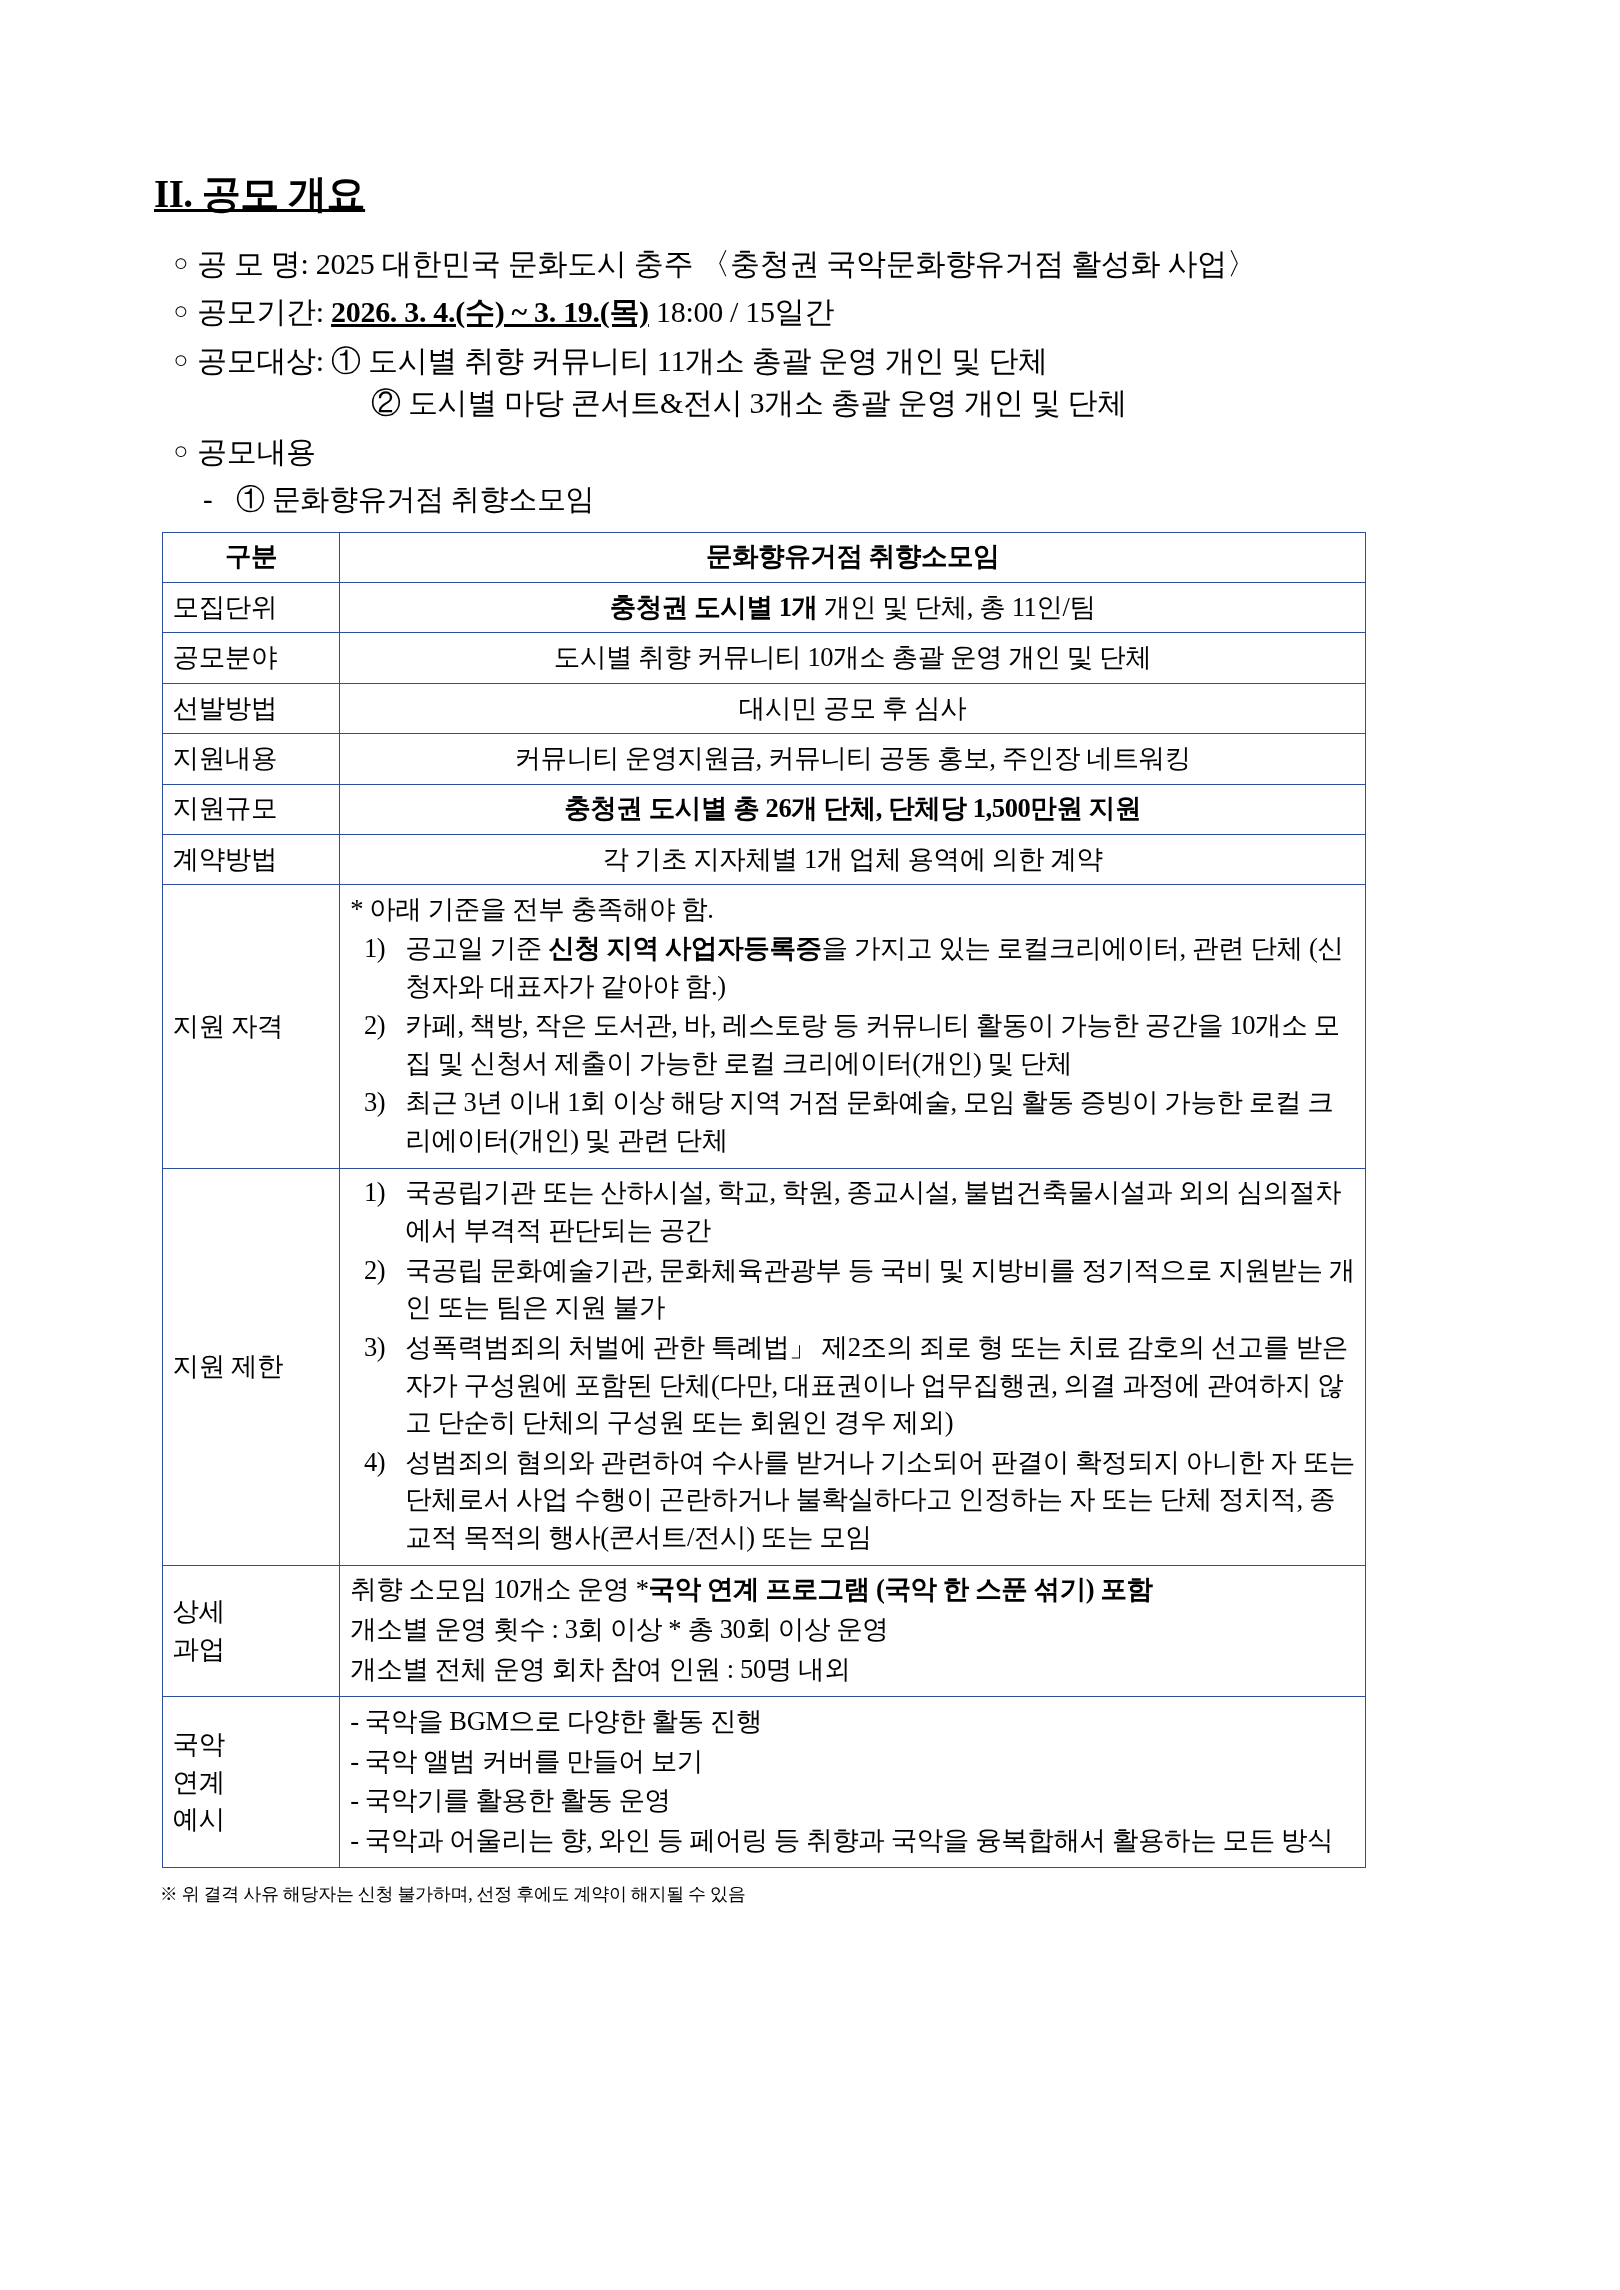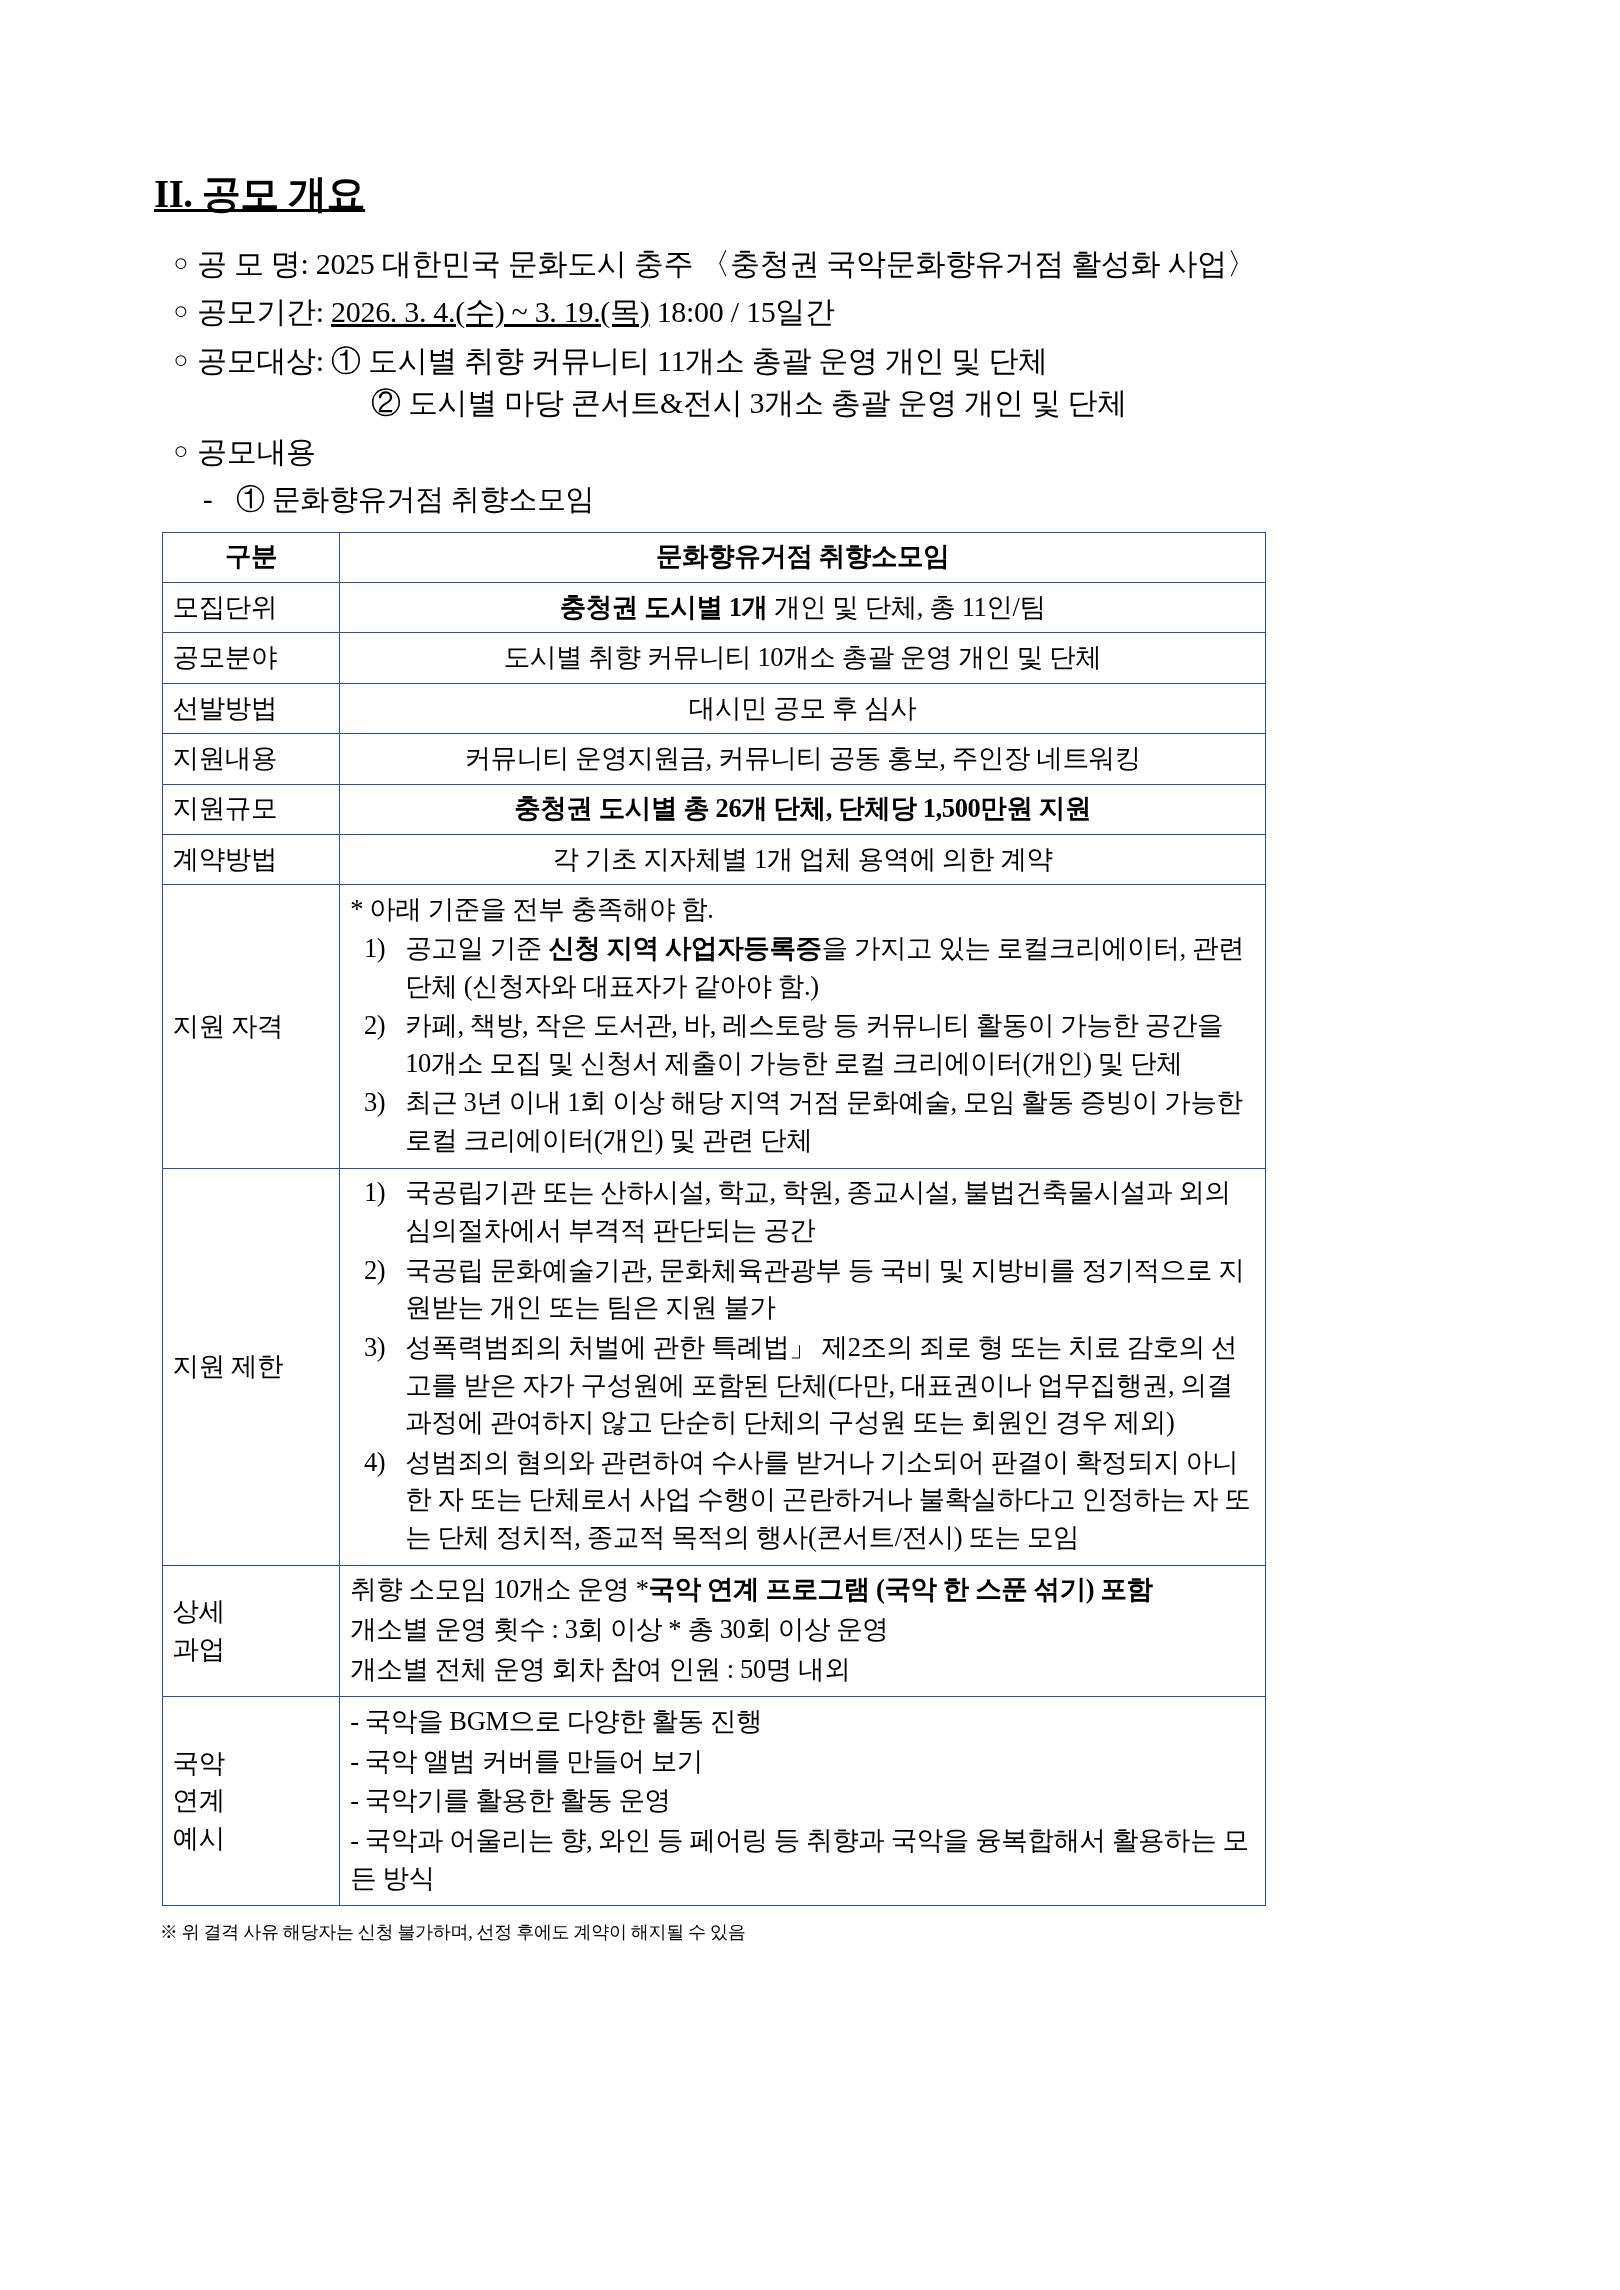--- a/index.html
+++ b/index.html
@@ -51,37 +51,37 @@
     line-height: 1.62;
   }
   .bullet-body {
     flex: 1;
   }
   .bullet-body .cont {
     display: block;
   }
   .u {
     text-decoration: underline;
-    font-weight: normal;
+    font-weight: bold;
   }
   .dash-row {
     display: flex;
     align-items: flex-start;
     font-size: 29px;
     line-height: 1.4;
     margin: 3.9px 0 11.8px 51px;
     letter-spacing: -0.3px;
   }
   .dash-mark {
     width: 33px;
     flex: 0 0 33px;
   }
   table.main {
     border-collapse: collapse;
-    width: 1104px;
+    width: 1204px;
     margin-left: 9.8px;
     table-layout: fixed;
   }
   table.main td, table.main th {
     border: 1.6px solid #2b4f9c;
     padding: 5.9px 9.8px;
     font-size: 26.5px;
     line-height: 1.42;
     vertical-align: middle;
     letter-spacing: -0.4px;

